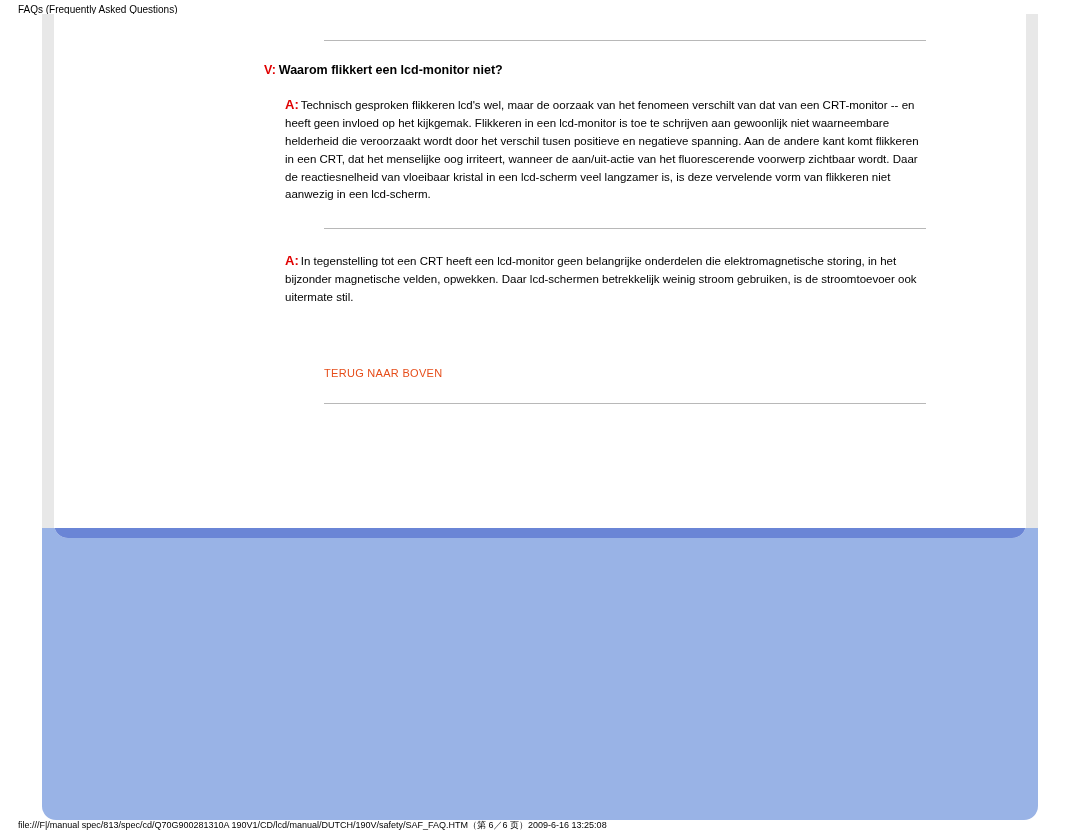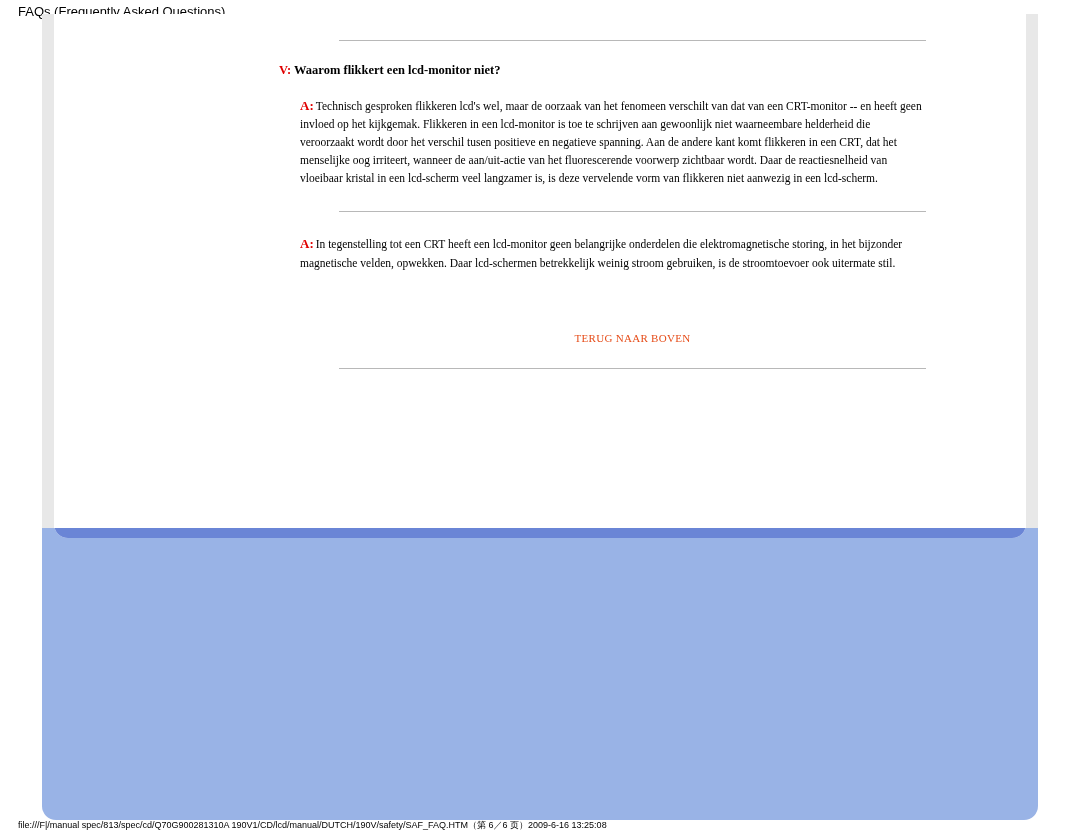--- a/index.html
+++ b/index.html
@@ -5,21 +5,21 @@
   * { margin: 0; padding: 0; box-sizing: border-box; }
   body {
     font-family: Arial, Helvetica, sans-serif;
     background: #ffffff;
     width: 1080px;
     height: 834px;
     position: relative;
     overflow: hidden;
   }
   .header-text {
-    font-size: 13px;
+    font-size: 10px;
     color: #000;
     padding: 4px 0 0 18px;
   }
   .outer-blue {
     position: absolute;
     top: 14px;
     bottom: 14px;
     left: 42px;
     right: 42px;
     background: #99b3e6;
@@ -57,23 +57,22 @@
     position: absolute;
     left: 0;
     right: 0;
     top: -6px;
     height: 10px;
     background: #fff;
   }
   .content {
     position: absolute;
     top: 0;
-    left: 225px;
+    left: 210px;
     right: 100px;
-    font-family: Liberation Serif, serif;
   }
   hr.divider {
     border: none;
     border-top: 1px solid #b8b8b8;
     margin: 0 0 22px 60px;
   }
   hr.divider.top-first {
     margin-top: 26px;
   }
   .qa-block {
@@ -92,21 +91,20 @@
     line-height: 1.55;
     color: #000;
   }
   .a-prefix {
     color: #e00000;
     font-weight: bold;
     font-size: 13px;
     margin-right: 2px;
   }
   .back-link-wrap {
-    text-align: center;
     padding: 32px 0 22px 0;
     margin-left: 60px;
   }
   .back-link {
     color: #e64d1a;
     font-size: 11px;
     text-decoration: none;
     letter-spacing: 0.3px;
   }
   .footer-text {

